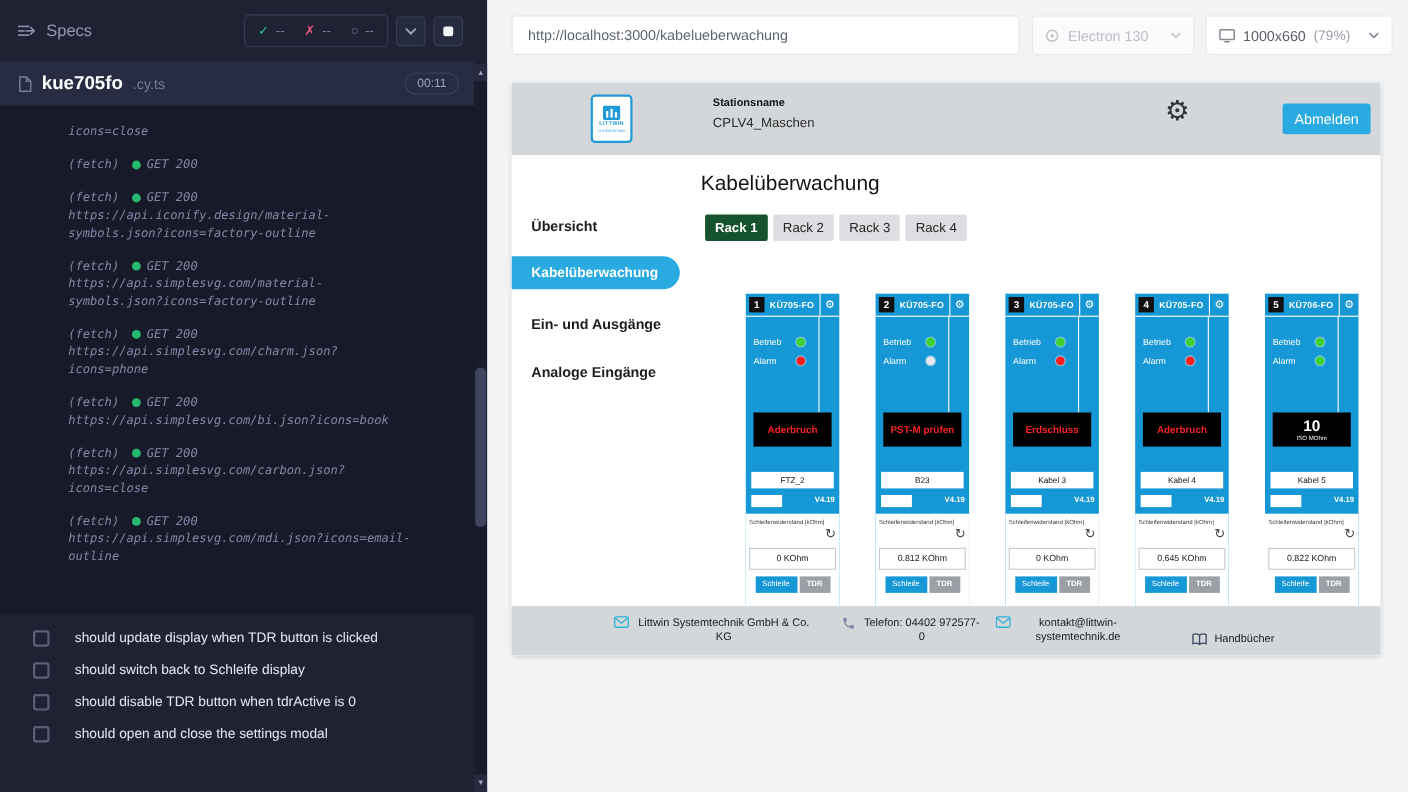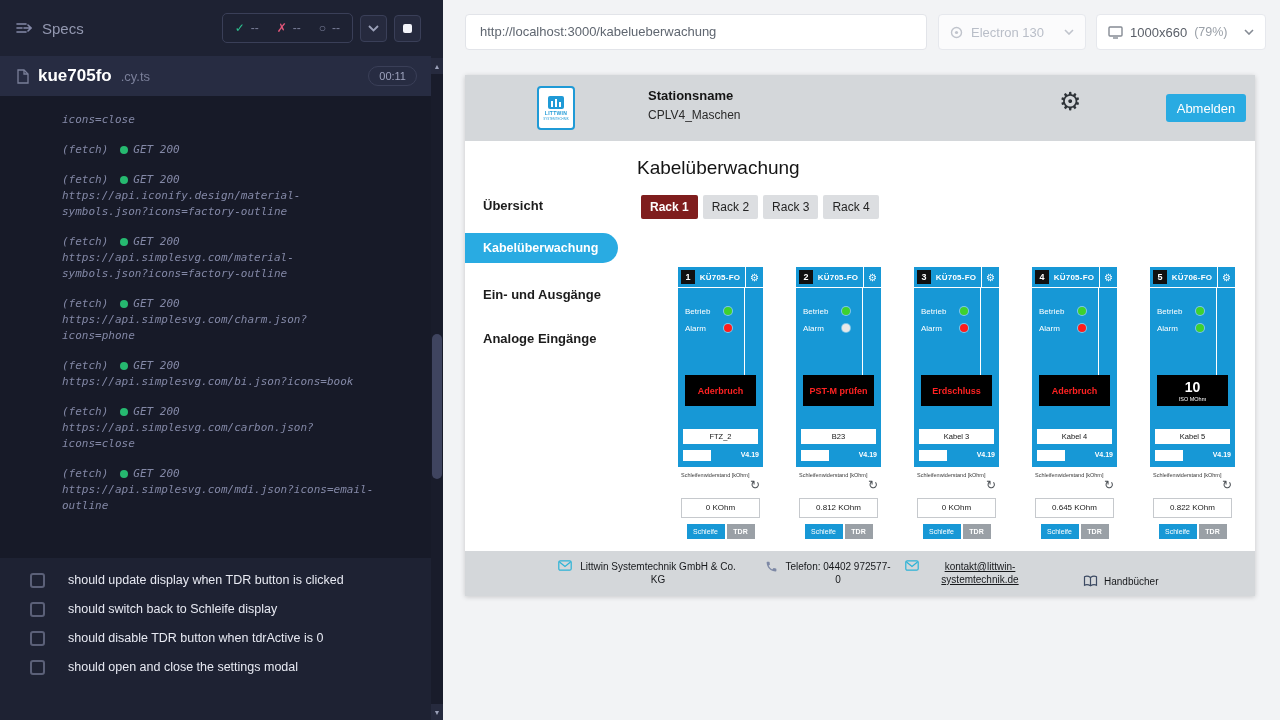--- a/index.html
+++ b/index.html
@@ -48,32 +48,32 @@
   .vp-scale{color:#9aa0a8;font-size:12.5px;}
   .chev{margin-left:auto;display:flex;}
 
   
   #app{position:absolute;left:22px;top:75px;width:790px;height:521px;background:#fff;box-shadow:0 1px 5px rgba(0,0,0,.18);overflow:hidden;}
   .app-header{position:absolute;top:0;left:0;right:0;height:66px;background:#d4d7da;}
   .logo{position:absolute;left:72px;top:11px;width:38px;height:44px;background:#fff;border:2px solid #1f9ad6;border-radius:4px;box-sizing:border-box;display:flex;flex-direction:column;align-items:center;justify-content:center;gap:1px;}
   .logo-line1{font-size:5px;font-weight:bold;color:#1f9ad6;letter-spacing:.3px;}
   .logo-line2{font-size:3px;color:#1f9ad6;}
   .station{position:absolute;left:183px;top:13px;}
-  .station-label{font-size:13px;font-weight:bold;color:#141414;margin-bottom:5px;}
+  .station-label{font-size:10px;font-weight:bold;color:#141414;margin-bottom:5px;}
   .station-name{font-size:12px;color:#2a2a2a;}
   .app-gear{position:absolute;left:594px;top:14px;font-size:25px;color:#2e3338;line-height:1;}
   .logout-btn{position:absolute;right:9px;top:19px;width:80px;height:28px;background:#29abe2;color:#fff;font-size:13px;border-radius:3px;display:flex;align-items:center;justify-content:center;}
   
   .nav-item{position:absolute;left:18px;font-size:13px;font-weight:600;color:#1c1c1c;}
   .nav-active{position:absolute;left:0;top:158px;width:153px;height:30px;background:#29abe2;border-radius:0 15px 15px 0;color:#fff;font-size:12.5px;font-weight:bold;display:flex;align-items:center;padding-left:18px;box-sizing:border-box;}
   
   .page-title{position:absolute;left:172px;top:82px;font-size:19px;font-weight:500;color:#141414;}
   .tabs{position:absolute;left:176px;top:120px;display:flex;gap:5px;}
   .tab{padding:5px 9px;font-size:12px;background:#dcdee1;color:#242424;border-radius:2px;}
-  .tab.active{background:#7f1d1d;color:#fff;font-weight:600;}
+  .tab.active{background:#14532d;color:#fff;font-weight:600;}
   
   .card{position:absolute;top:192px;width:85px;height:312px;background:#1798d6;}
   .card-head{height:20px;display:flex;align-items:center;border-bottom:1px solid #fff;}
   .card-num{width:14px;height:14px;background:#101010;color:#fff;font-size:9px;font-weight:bold;display:flex;align-items:center;justify-content:center;margin-left:3px;}
   .card-model{flex:1;text-align:center;color:#fff;font-size:8px;font-weight:bold;letter-spacing:.2px;white-space:nowrap;}
   .card-gear{width:18px;height:20px;border-left:1px solid #fff;color:#fff;font-size:10px;display:flex;align-items:center;justify-content:center;box-sizing:border-box;}
   .card-vline{position:absolute;right:18px;top:21px;height:87px;width:1px;background:#fff;}
   .led-row{position:absolute;left:7px;color:#fff;font-size:8px;width:60px;height:9px;}
   .led{position:absolute;left:39px;top:0;width:8px;height:8px;border-radius:50%;box-shadow:0 0 0 1px rgba(255,255,255,.45);}
   .led-betrieb{top:40px;}
@@ -92,21 +92,21 @@
   .meas-value{position:absolute;top:31px;left:3px;width:79px;height:20px;border:1px solid #c6c9cd;box-sizing:border-box;font-size:8px;color:#1a1a1a;text-align:center;line-height:18px;background:#fff;}
   .btn-row{position:absolute;top:57px;left:0;width:85px;display:flex;justify-content:center;gap:2px;}
   .btn-loop{width:38px;height:15px;background:#1798d6;color:#fff;font-size:7px;display:flex;align-items:center;justify-content:center;}
   .btn-tdr{width:28px;height:15px;background:#9aa0a6;color:#fff;font-size:7px;font-weight:bold;display:flex;align-items:center;justify-content:center;}
   
   .app-footer{position:absolute;bottom:0;left:0;right:0;height:45px;background:#d4d7da;z-index:5;}
   .f-item{position:absolute;top:9px;display:flex;gap:6px;align-items:flex-start;text-align:center;}
   .f-text{font-size:10px;line-height:13px;color:#17191c;}
   .fi-0{left:93px;}  .fi-0 .f-text{width:160px;}
   .fi-1{left:300px;} .fi-1 .f-text{width:108px;}
-  .fi-2{left:440px;} .fi-2 .f-text{width:110px;text-decoration:underline;}
+  .fi-2{left:440px;} .fi-2 .f-text{width:110px;}
   .fi-3{left:618px;margin-top:15px;} .fi-3 .f-text{white-space:nowrap;}
   .icon-email{color:#2bb3d6;}
   .icon-phone{color:#7d88a5;}
   .icon-book{color:#3c4a63;}
 </style>
 </head>
 <body>
 
 <div id="screen">
 

